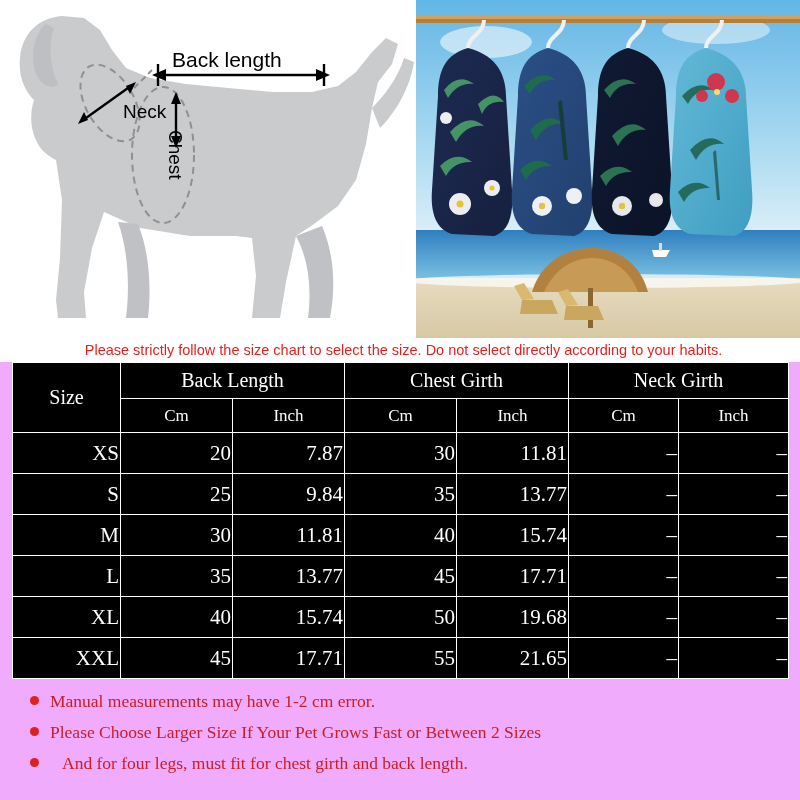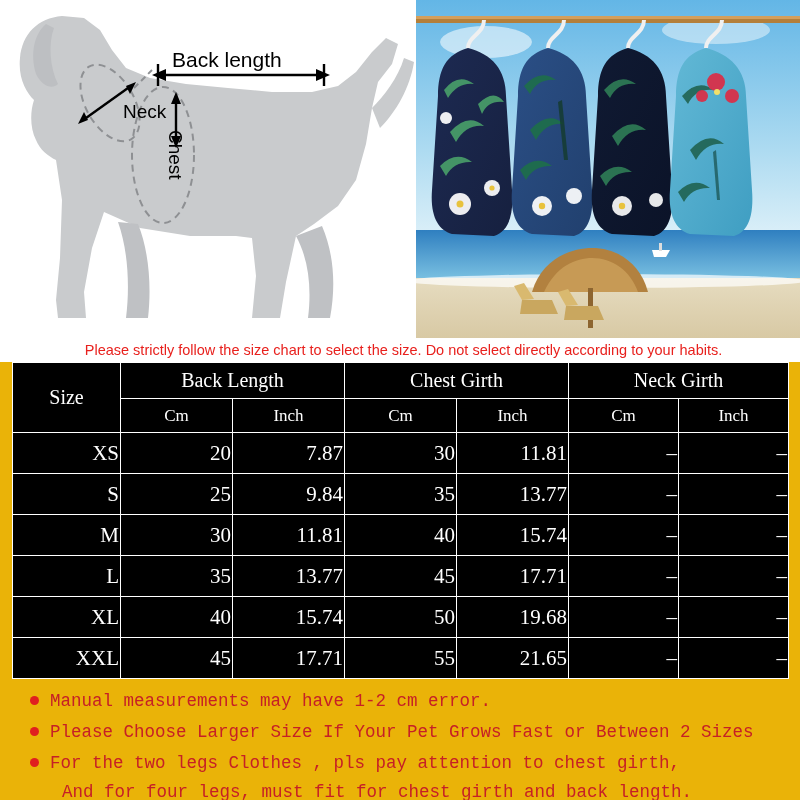--- a/index.html
+++ b/index.html
@@ -10,21 +10,21 @@
   body {
     width: 800px;
     height: 800px;
     font-family: "Liberation Serif", serif;
     overflow: hidden;
   }
   .page {
     position: relative;
     width: 800px;
     height: 800px;
-    background: #eab308;
+    background: #f0abfc;
   }
 
   
   .top {
     position: relative;
     width: 800px;
     height: 338px;
     display: flex;
   }
   .diagram-panel {
@@ -127,21 +127,21 @@
     font-size: 17px;
   }
 
   
   .notes {
     padding: 12px 0 0 22px;
     color: #c62026;
   }
   .note {
     position: relative;
-    font-family: Liberation Mono, monospace;
+    font-family: Liberation Serif, serif;
     font-size: 17.5px;
     color: #c62026;
     padding-left: 28px;
     margin-bottom: 9px;
     line-height: 1.25;
   }
   .note .bullet {
     position: absolute;
     left: 8px;
     top: 5px;
@@ -447,18 +447,17 @@
     <div class="note">
       <span class="bullet"></span>
       <span>Manual measurements may have 1-2 cm error.</span>
     </div>
     <div class="note">
       <span class="bullet"></span>
       <span>Please Choose Larger Size If Your Pet Grows Fast or Between 2 Sizes</span>
     </div>
     <div class="note">
       <span class="bullet"></span>
-      <span>For the two legs Clothes , pls pay attention to chest girth,</span>
       <span class="cont">And for four legs, must fit for chest girth and back length.</span>
     </div>
   </div>
 
 </div>
 
 </body></html>

